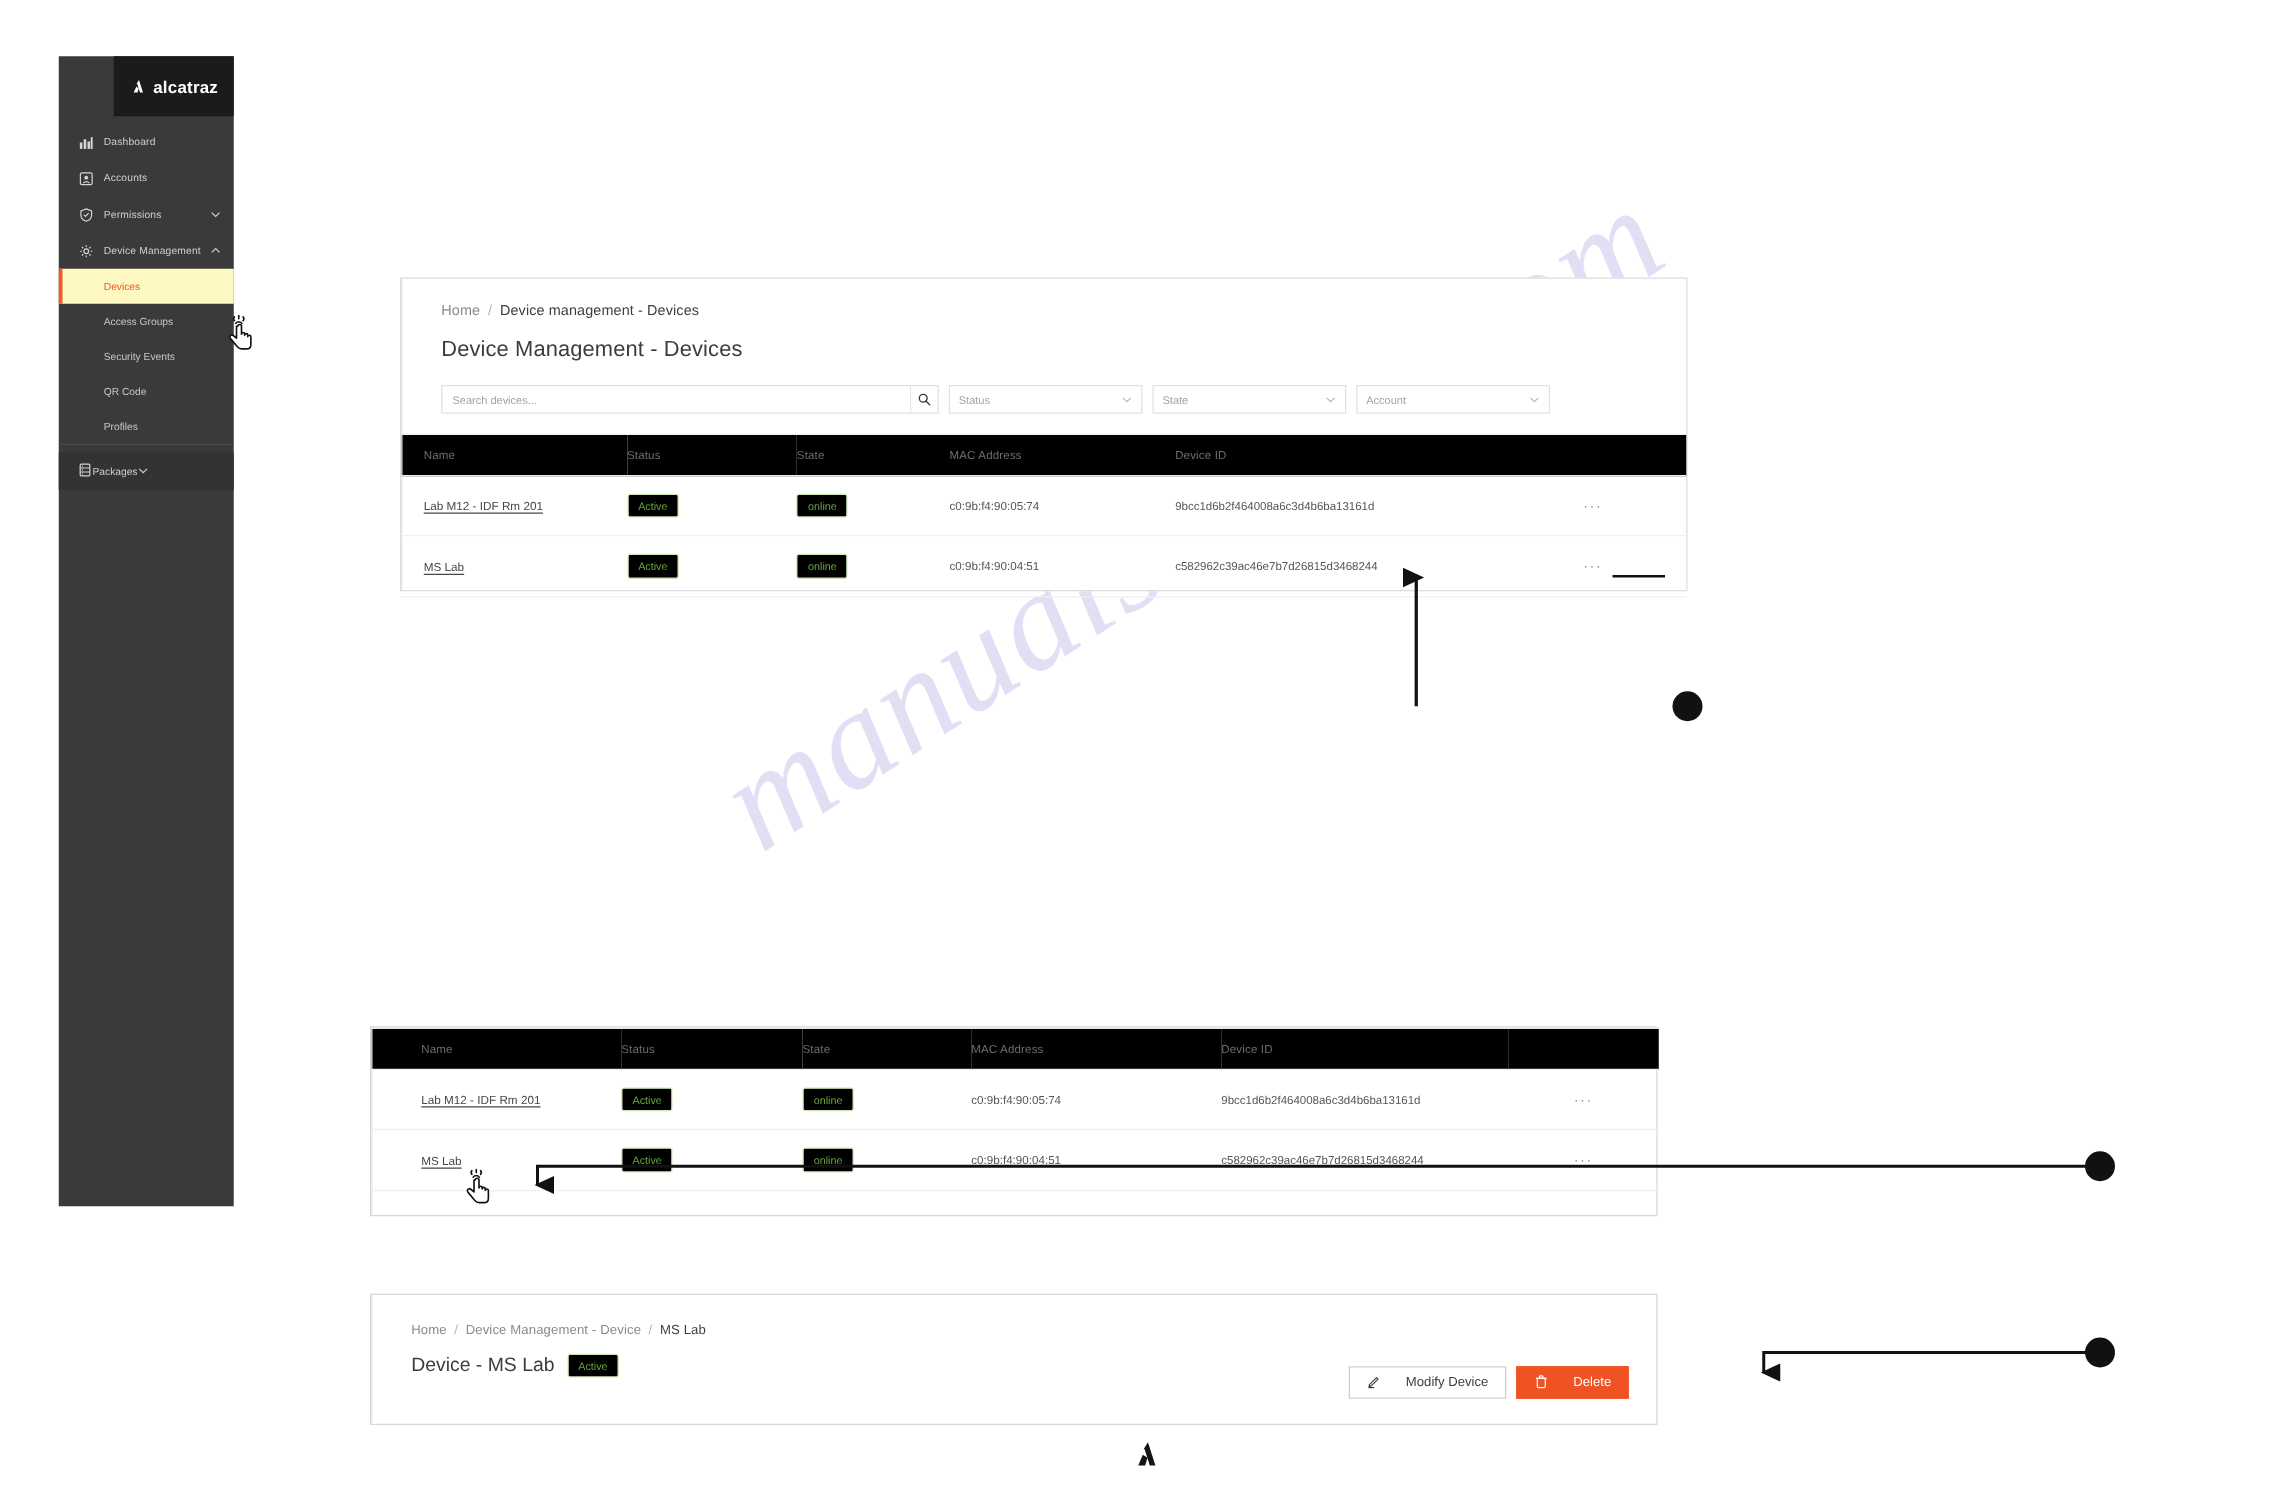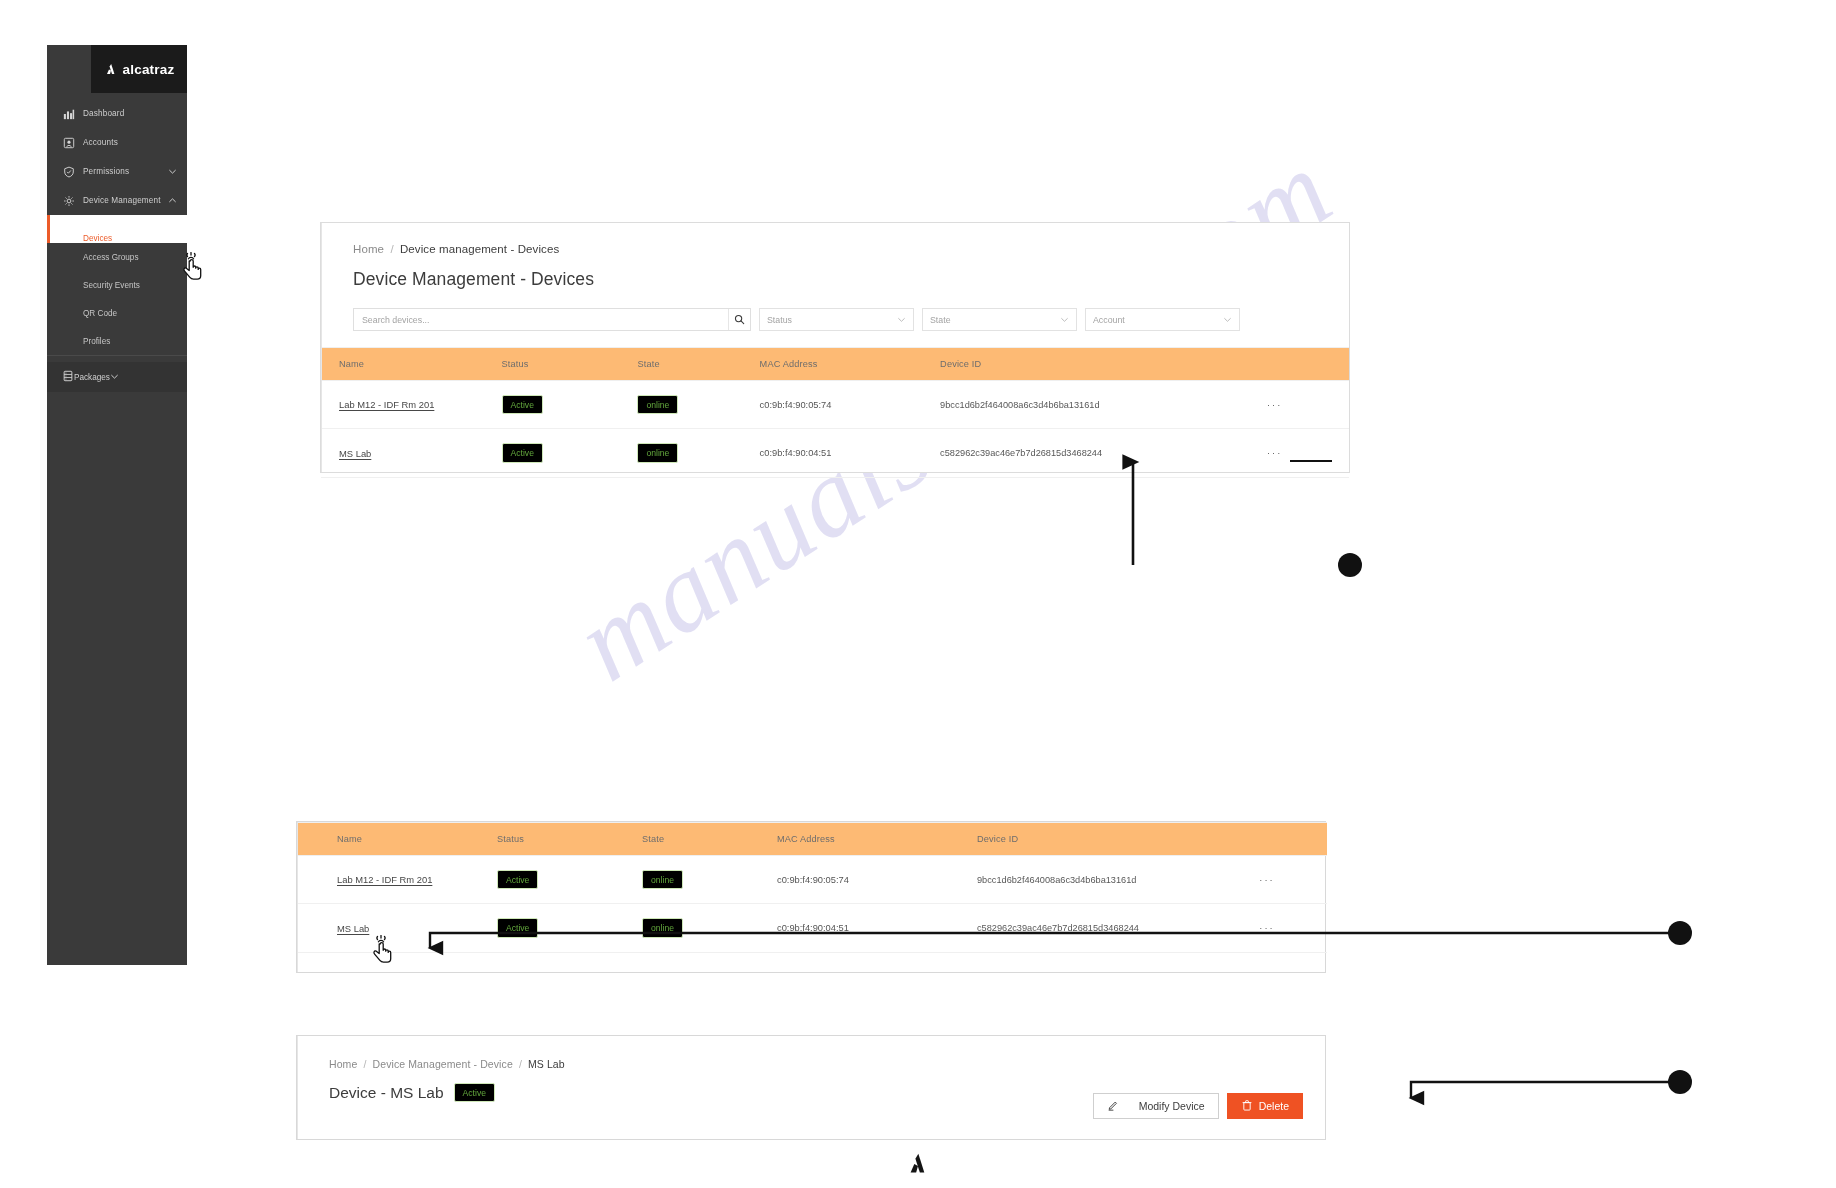--- a/index.html
+++ b/index.html
@@ -88,23 +88,22 @@
     display:flex;
     align-items:center;
     height:28px;
     padding-left:36px;
     color:#c6c6c6;
     font-size:8.2px;
     box-sizing:border-box;
     position:relative;
   }
   .nav-sub.active{
-    background:#ffffff;
+    background:#fef9c3;
     color:#ec5b29;
-    align-items:flex-end;
   }
   .nav-sub.active:before{
     content:"";
     position:absolute;
     left:0;top:0;bottom:0;
     width:3px;
     background:#ec5b29;
   }
   .nav-group-foot{
     display:flex;
@@ -219,21 +218,21 @@
   table.dev-table{
     width:100%;
     border-collapse:collapse;
     table-layout:fixed;
   }
   table.dev-table thead th{
     text-align:left;
     font-weight:400;
     font-size:9.2px;
     color:#6d6d6d;
-    background:#fdba74;
+    background:#000000;
     padding:11px 0 11px 0;
     border-top:1px solid #efefef;
     border-bottom:1px solid #efefef;
     letter-spacing:.15px;
   }
   table.dev-table tbody td{
     padding:14px 0;
     border-bottom:1px solid #f0f0f0;
     font-size:9.3px;
     color:#555555;
@@ -321,21 +320,21 @@
     display:flex;align-items:center;gap:20px;
     border:1px solid #cfcfcf;
     background:#fff;
     height:26px;
     padding:0 13px;
     font-size:10.5px;
     color:#3d3d3d;
     box-sizing:border-box;
   }
   .btn-delete{
-    display:flex;align-items:center;gap:6px;
+    display:flex;align-items:center;gap:20px;
     background:#ef5223;
     border:1px solid #ef5223;
     color:#fff;
     height:26px;
     padding:0 13px;
     font-size:10.5px;
     box-sizing:border-box;
   }
 
   

